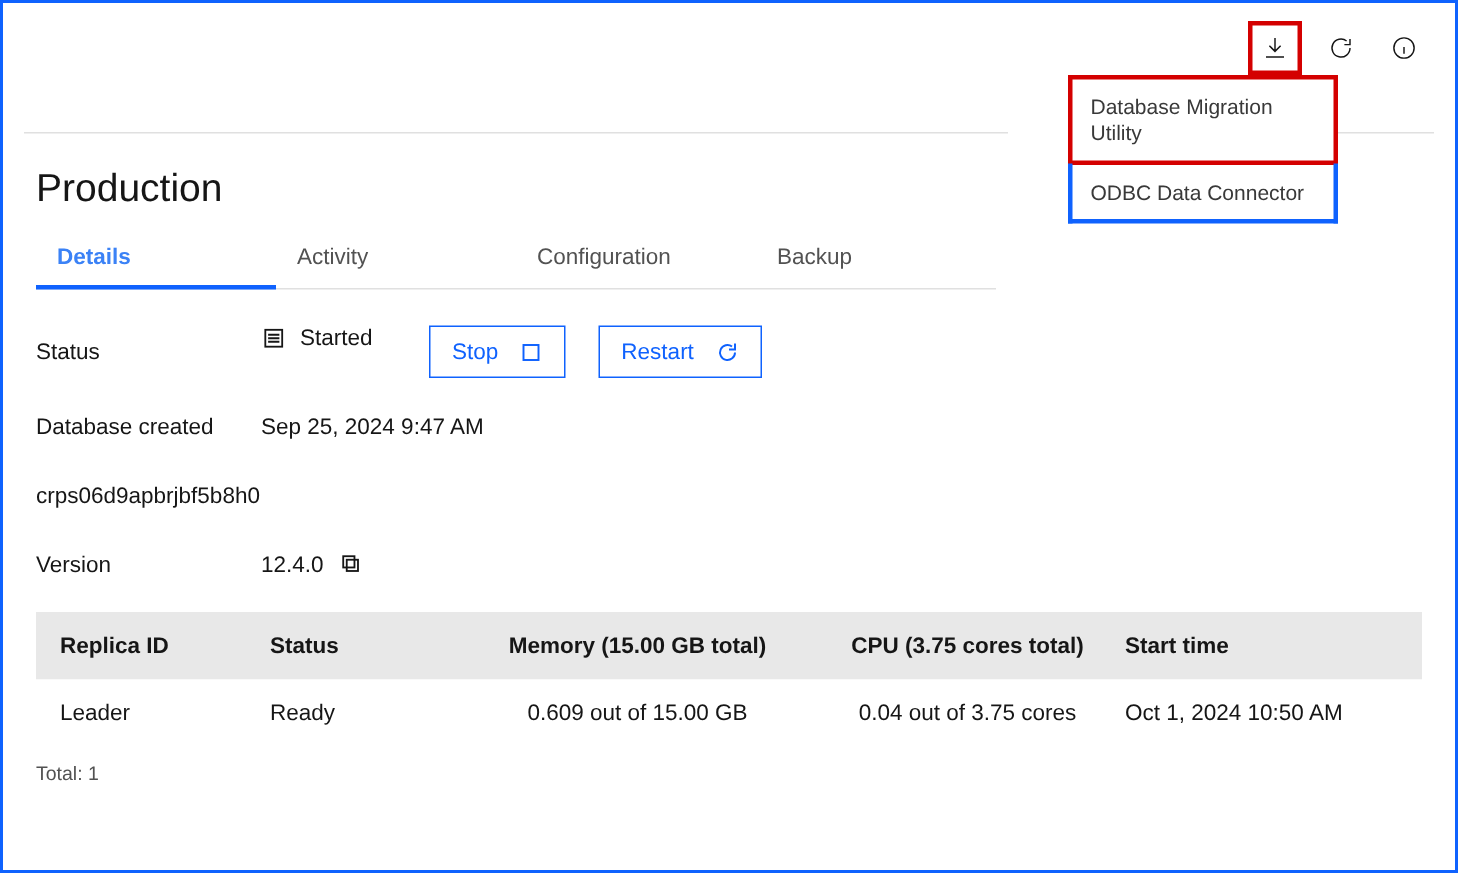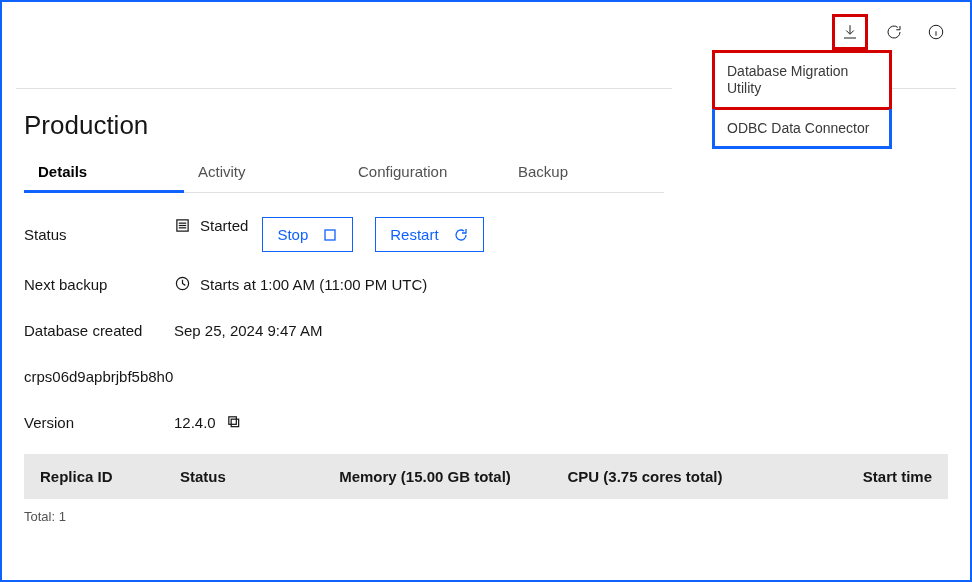--- a/index.html
+++ b/index.html
@@ -87,21 +87,21 @@
   .tab {
     padding: 10px 0;
     width: 160px;
     font-size: 15px;
     color: #525252;
     cursor: pointer;
     text-align: left;
     padding-left: 14px;
   }
   .tab.active {
-    color: #000000;
+    color: #3b82f6;
     font-weight: 600;
     border-bottom: 3px solid #0f62fe;
     margin-bottom: -1px;
   }
   .details-rows {
     margin-top: 24px;
     font-size: 15px;
   }
   .drow {
     display: flex;
@@ -130,21 +130,21 @@
     align-items: center;
     gap: 14px;
     border: 1px solid #0f62fe;
     color: #0f62fe;
     background: #fff;
     padding: 8px 14px;
     font-size: 15px;
     cursor: pointer;
     margin-left: 12px;
   }
-  .btn-outline:first-of-type { margin-left: 4px; }
+  .btn-outline:first-of-type { margin-left: 28px; }
   .btn-outline svg { width: 16px; height: 16px; }
   .replica-table {
     margin-top: 12px;
     width: 100%;
   }
   .thead {
     display: flex;
     background: #e8e8e8;
     padding: 14px 16px;
     font-weight: 600;
@@ -153,21 +153,21 @@
   .trow {
     display: flex;
     padding: 14px 16px;
     font-size: 15px;
     background: #fff;
   }
   .col1 { width: 140px; }
   .col2 { width: 130px; }
   .col3 { width: 230px; text-align: center; }
   .col4 { width: 210px; text-align: center; }
-  .col5 { flex: 1; text-align: right; }
+  .col5 { flex: 1; text-align: left; }
   .total {
     margin-top: 10px;
     font-size: 13px;
     color: #525252;
   }
   svg { stroke: #161616; fill: none; stroke-width: 1.3; }
   .btn-outline svg { stroke: #0f62fe; }
 </style>
 </head>
 <body>
@@ -232,32 +232,20 @@
           </button>
           <button class="btn-outline">
             <span>Restart</span>
             <svg viewBox="0 0 16 16">
                 <path d="M13 8 a5 5 0 1 1 -2 -4 M13 2 v4 h-4"></path>
               </svg>
           </button>
         </div>
       </div>
 
-      <div class="drow">
-        <div class="label">Next backup</div>
-        <div class="val">
-          <span class="inline-icon">
-            <svg viewBox="0 0 16 16" width="15" height="15">
-                <circle cx="8" cy="8" r="6.5"></circle>
-                <path d="M8 4 v4 l3 2"></path>
-              </svg>
-          </span>
-          <span>Starts at 1:00 AM (11:00 PM UTC)</span>
-        </div>
-      </div>
 
       <div class="drow">
         <div class="label">Database created</div>
         <div class="val">
           <span>Sep 25, 2024 9:47 AM</span>
         </div>
       </div>
 
       <div class="drow">
         <div class="val">
@@ -281,18 +269,25 @@
     </div>
 
     <div class="replica-table">
       <div class="thead">
         <div class="col1">Replica ID</div>
         <div class="col2">Status</div>
         <div class="col3">Memory (15.00 GB total)</div>
         <div class="col4">CPU (3.75 cores total)</div>
         <div class="col5">Start time</div>
       </div>
+      <div class="trow">
+        <div class="col1">Leader</div>
+        <div class="col2">Ready</div>
+        <div class="col3">0.609 out of 15.00 GB</div>
+        <div class="col4">0.04 out of 3.75 cores</div>
+        <div class="col5">Oct 1, 2024 10:50 AM</div>
+      </div>
     </div>
 
     <div class="total">Total: 1</div>
   </div>
 
 </div>
 
 </body></html>

